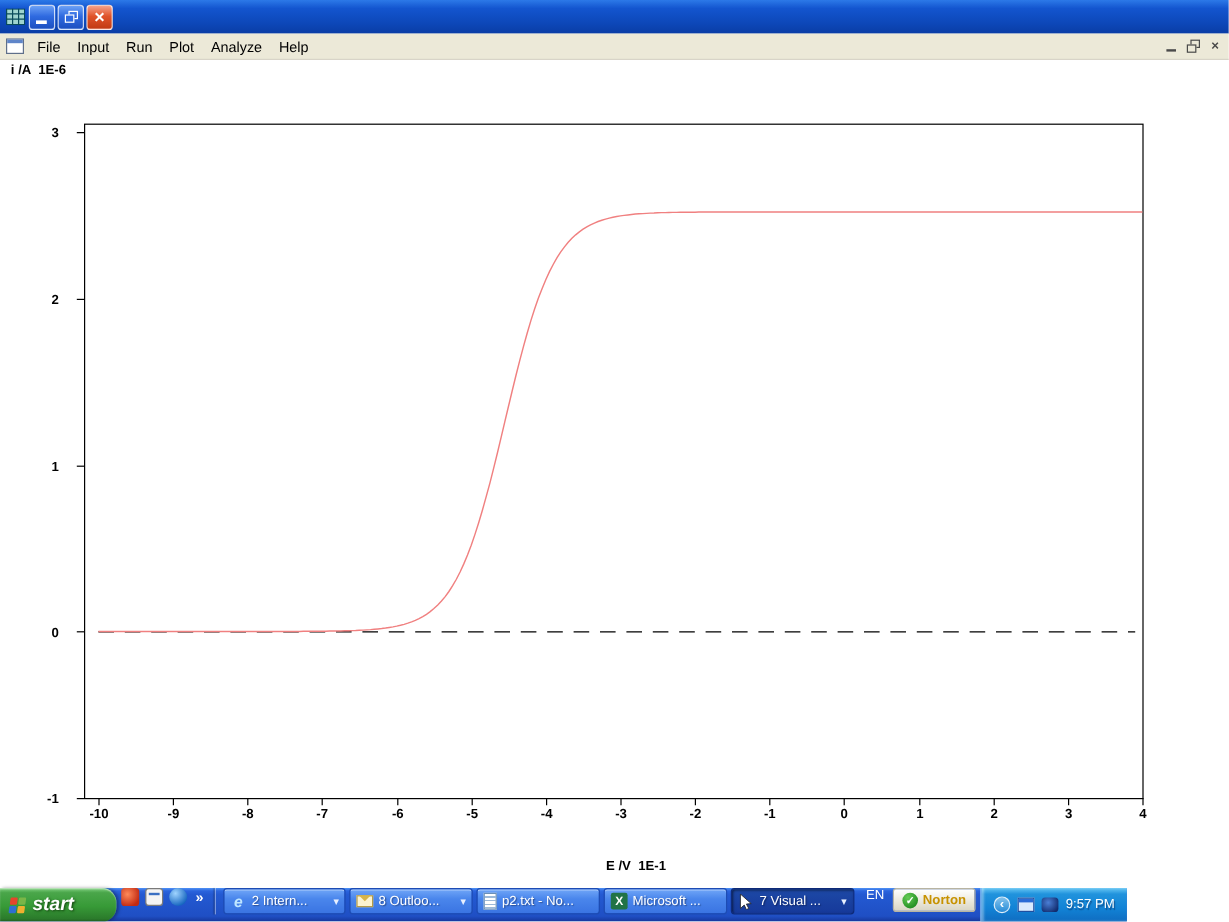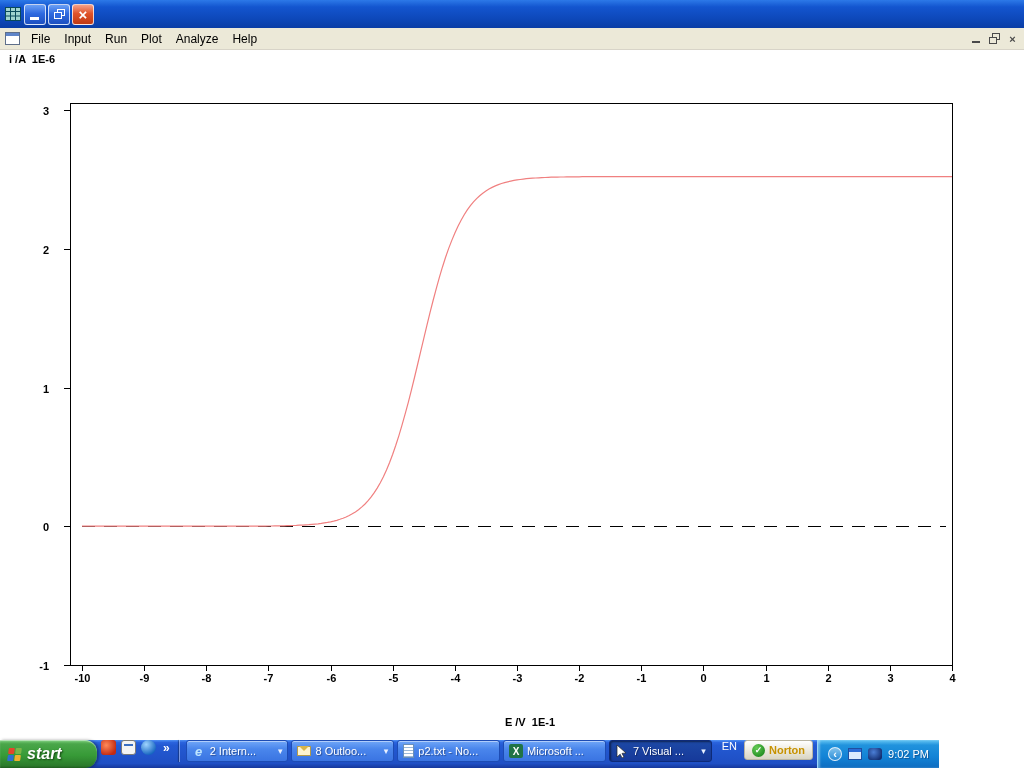--- a/index.html
+++ b/index.html
@@ -249,16 +249,16 @@
 
     <div class="norton">
       <span class="norton-check">✓</span>
       <span class="norton-text">Norton</span>
     </div>
 
     <div class="tray">
       <span class="tray-chevron">‹</span>
       <span class="tray-icon t1"></span>
       <span class="tray-icon t2"></span>
-      <span class="clock">9:02 PM</span>
+      <span class="clock">9:57 PM</span>
     </div>
   </div>
 </div>
 
 </body></html>

